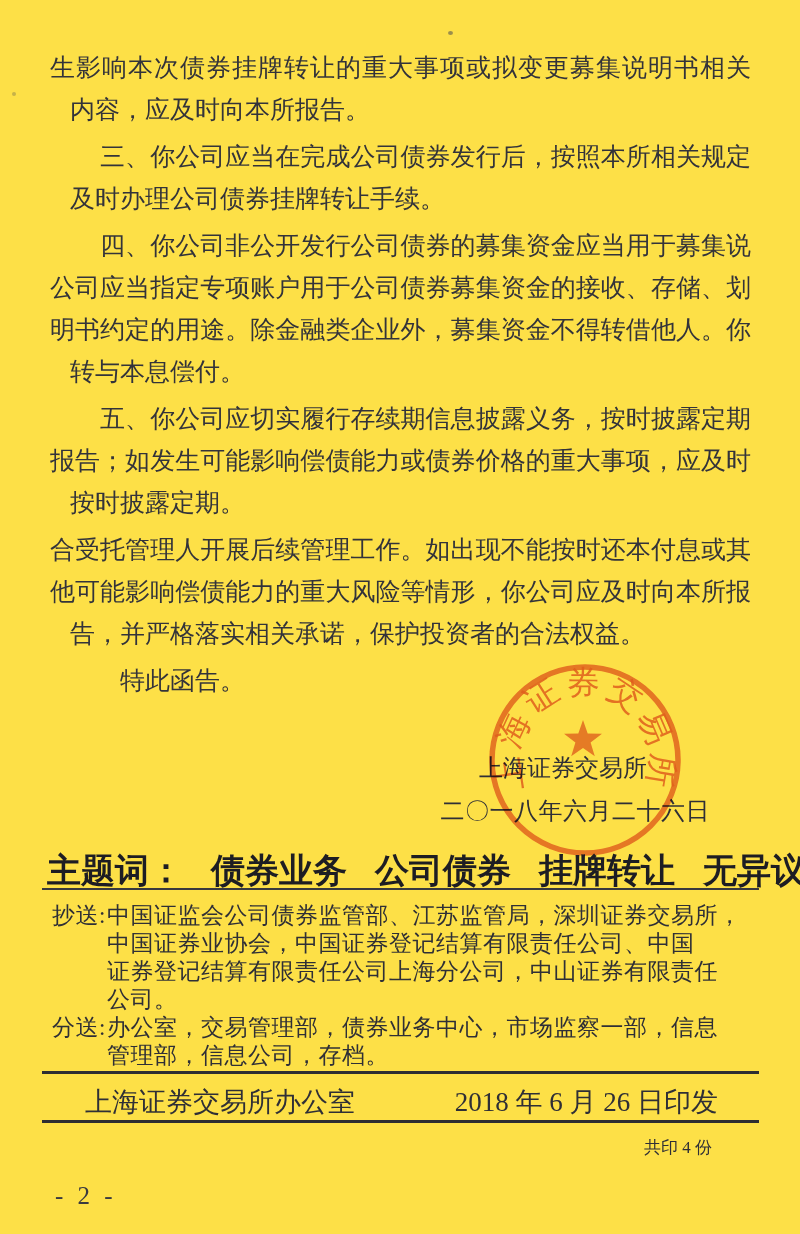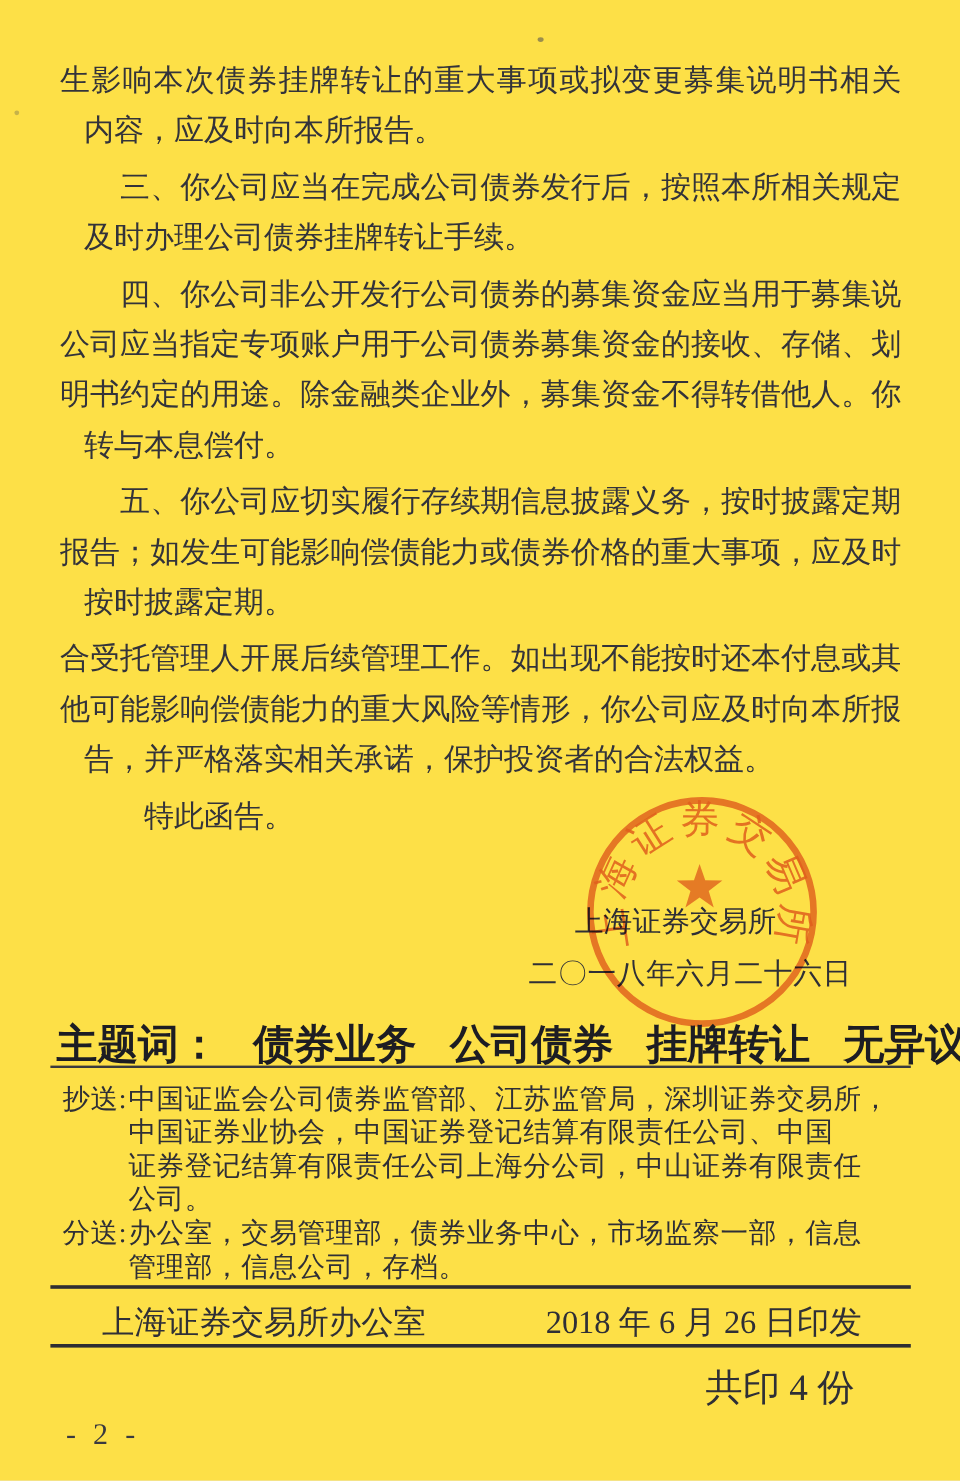--- a/index.html
+++ b/index.html
@@ -60,21 +60,21 @@
   .dist-block{top:1014px;}
   .memo-line{white-space:nowrap;}
   
   .footer-row{
     position:absolute;top:1084px;left:85px;right:82px;
     display:flex;justify-content:space-between;
     font-size:27px;color:#2f2f36;
   }
   .copies{
     position:absolute;top:1136px;left:0;right:88px;
-    text-align:right;font-size:31px;color:#2f2f36;
+    text-align:right;font-size:17px;color:#2f2f36;
   }
   .page-num{
     position:absolute;top:1182px;left:55px;
     font-size:25px;letter-spacing:4px;color:#3a3a40;
   }
   
   .speck{position:absolute;background:#4a4a50;border-radius:50%;opacity:.55;}
   .speck1{left:448px;top:31px;width:5px;height:4px;}
   .speck2{left:12px;top:92px;width:4px;height:4px;opacity:.3;}
 </style>

